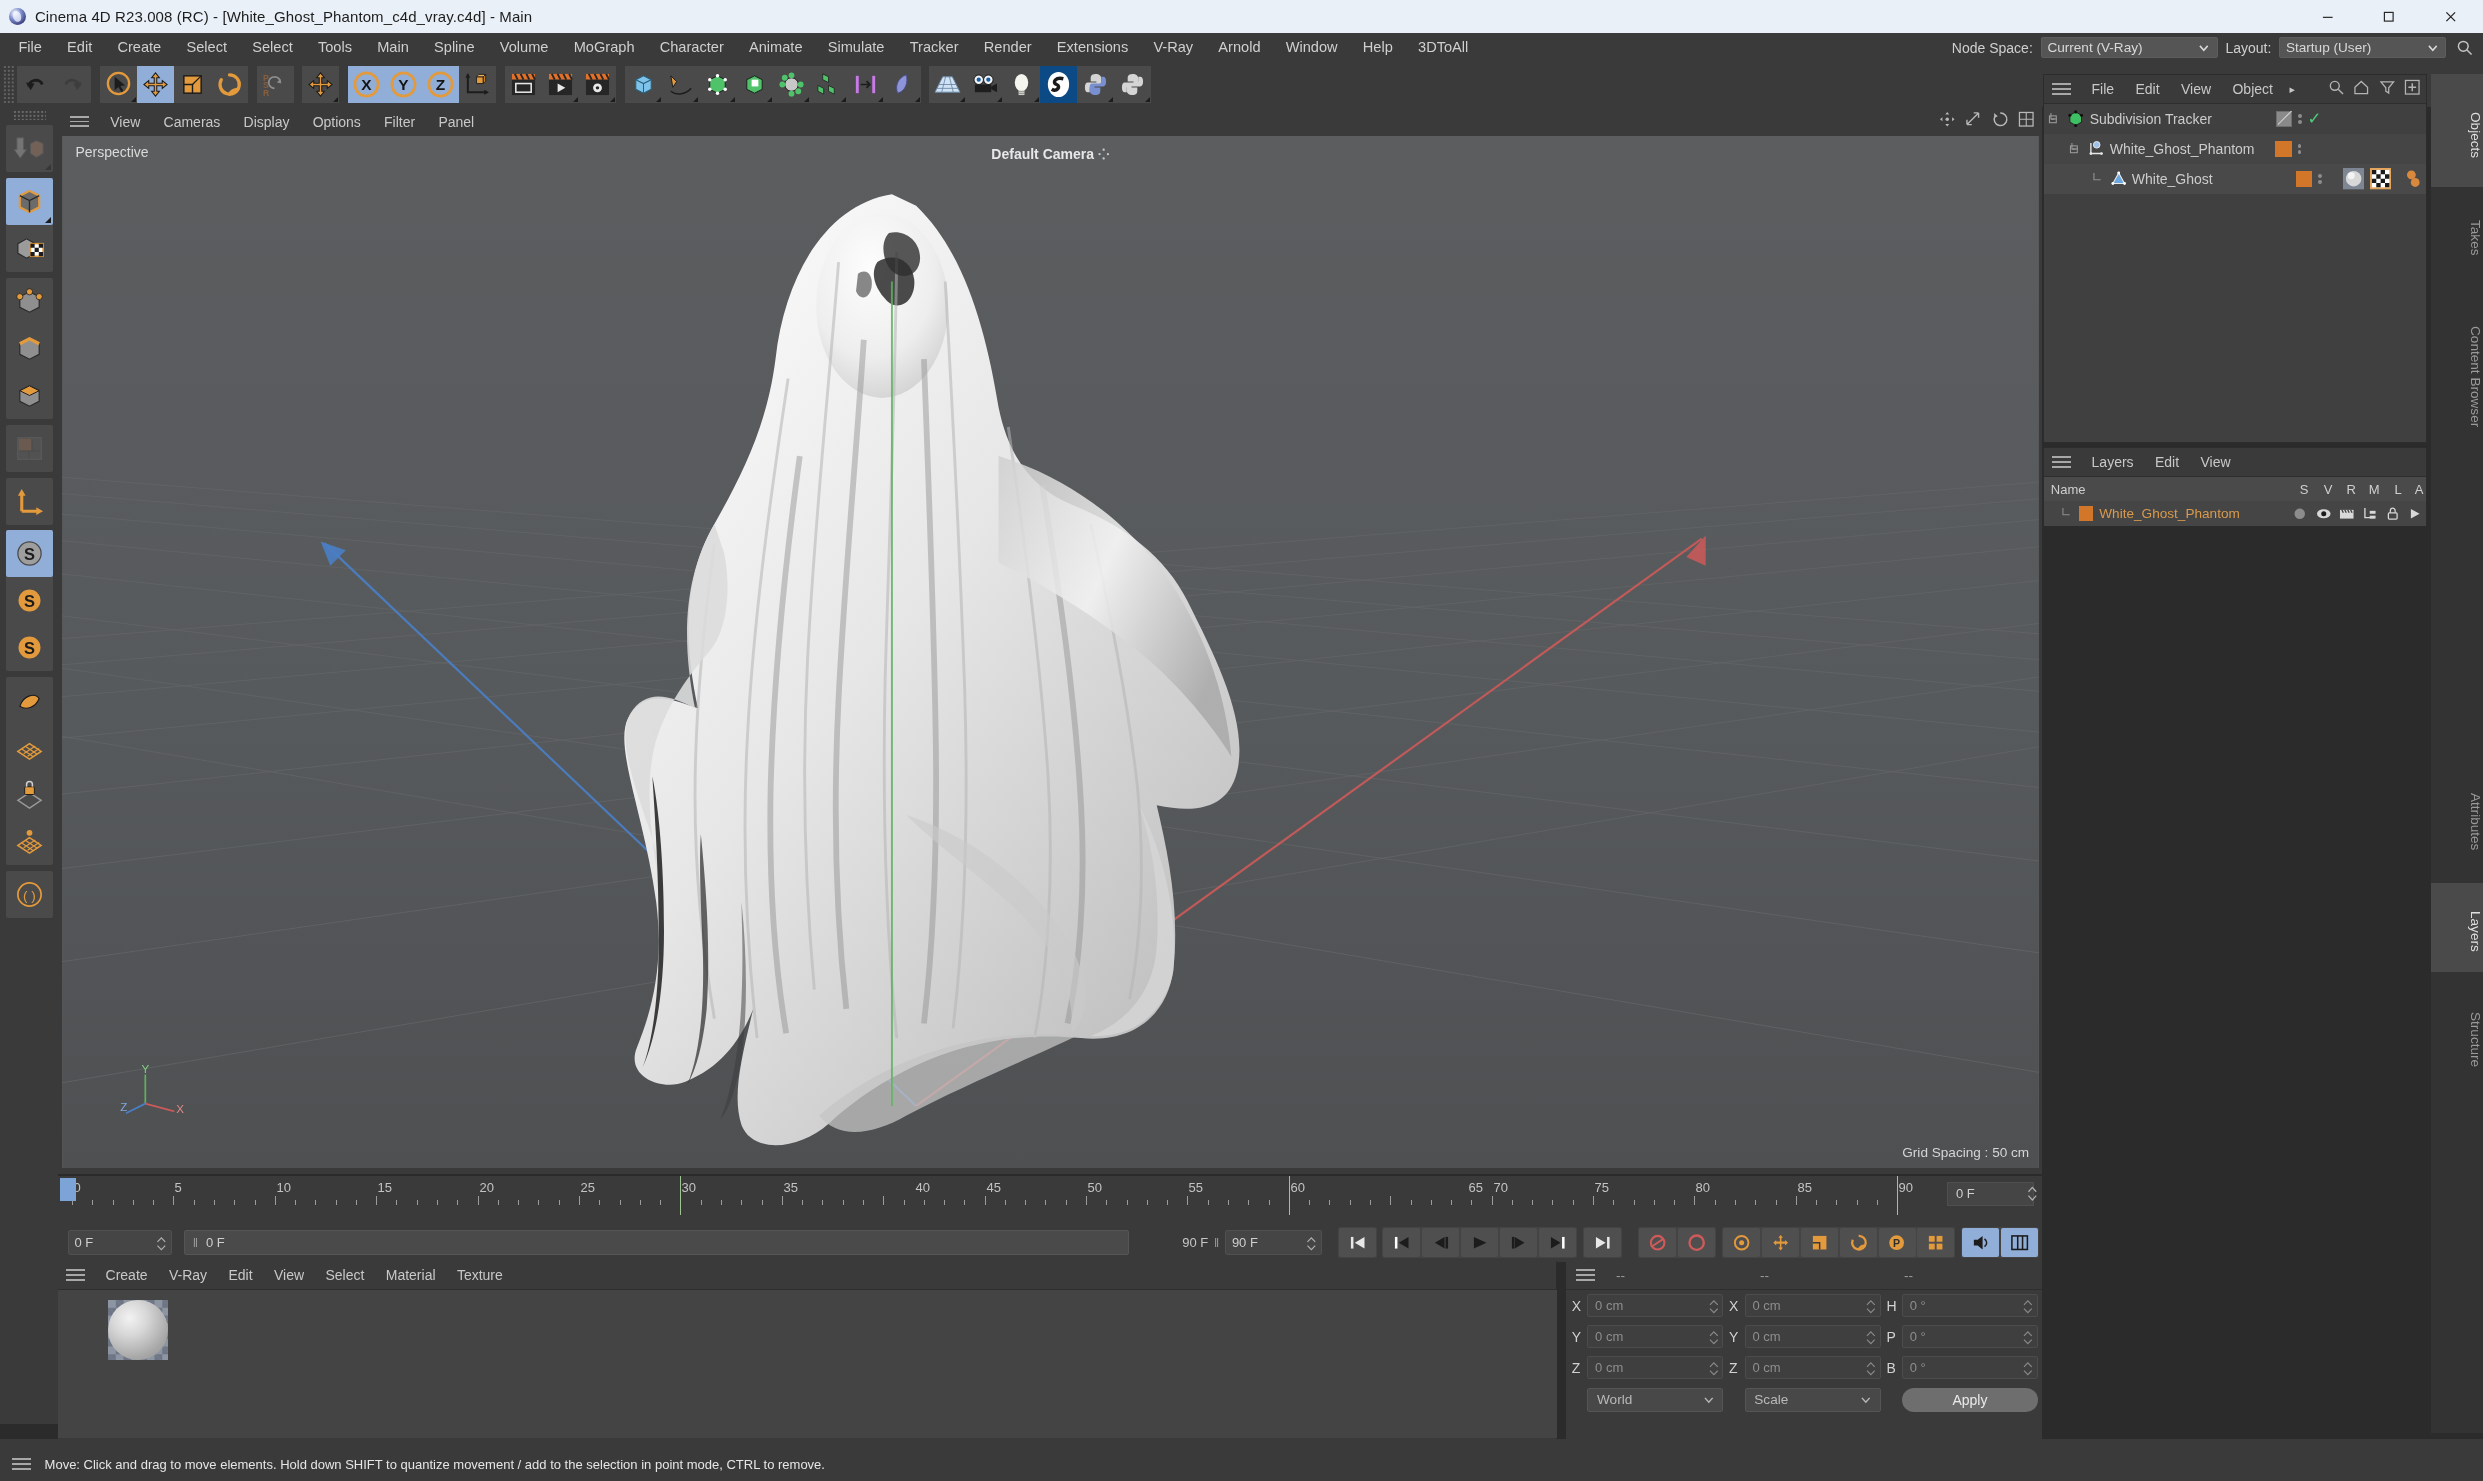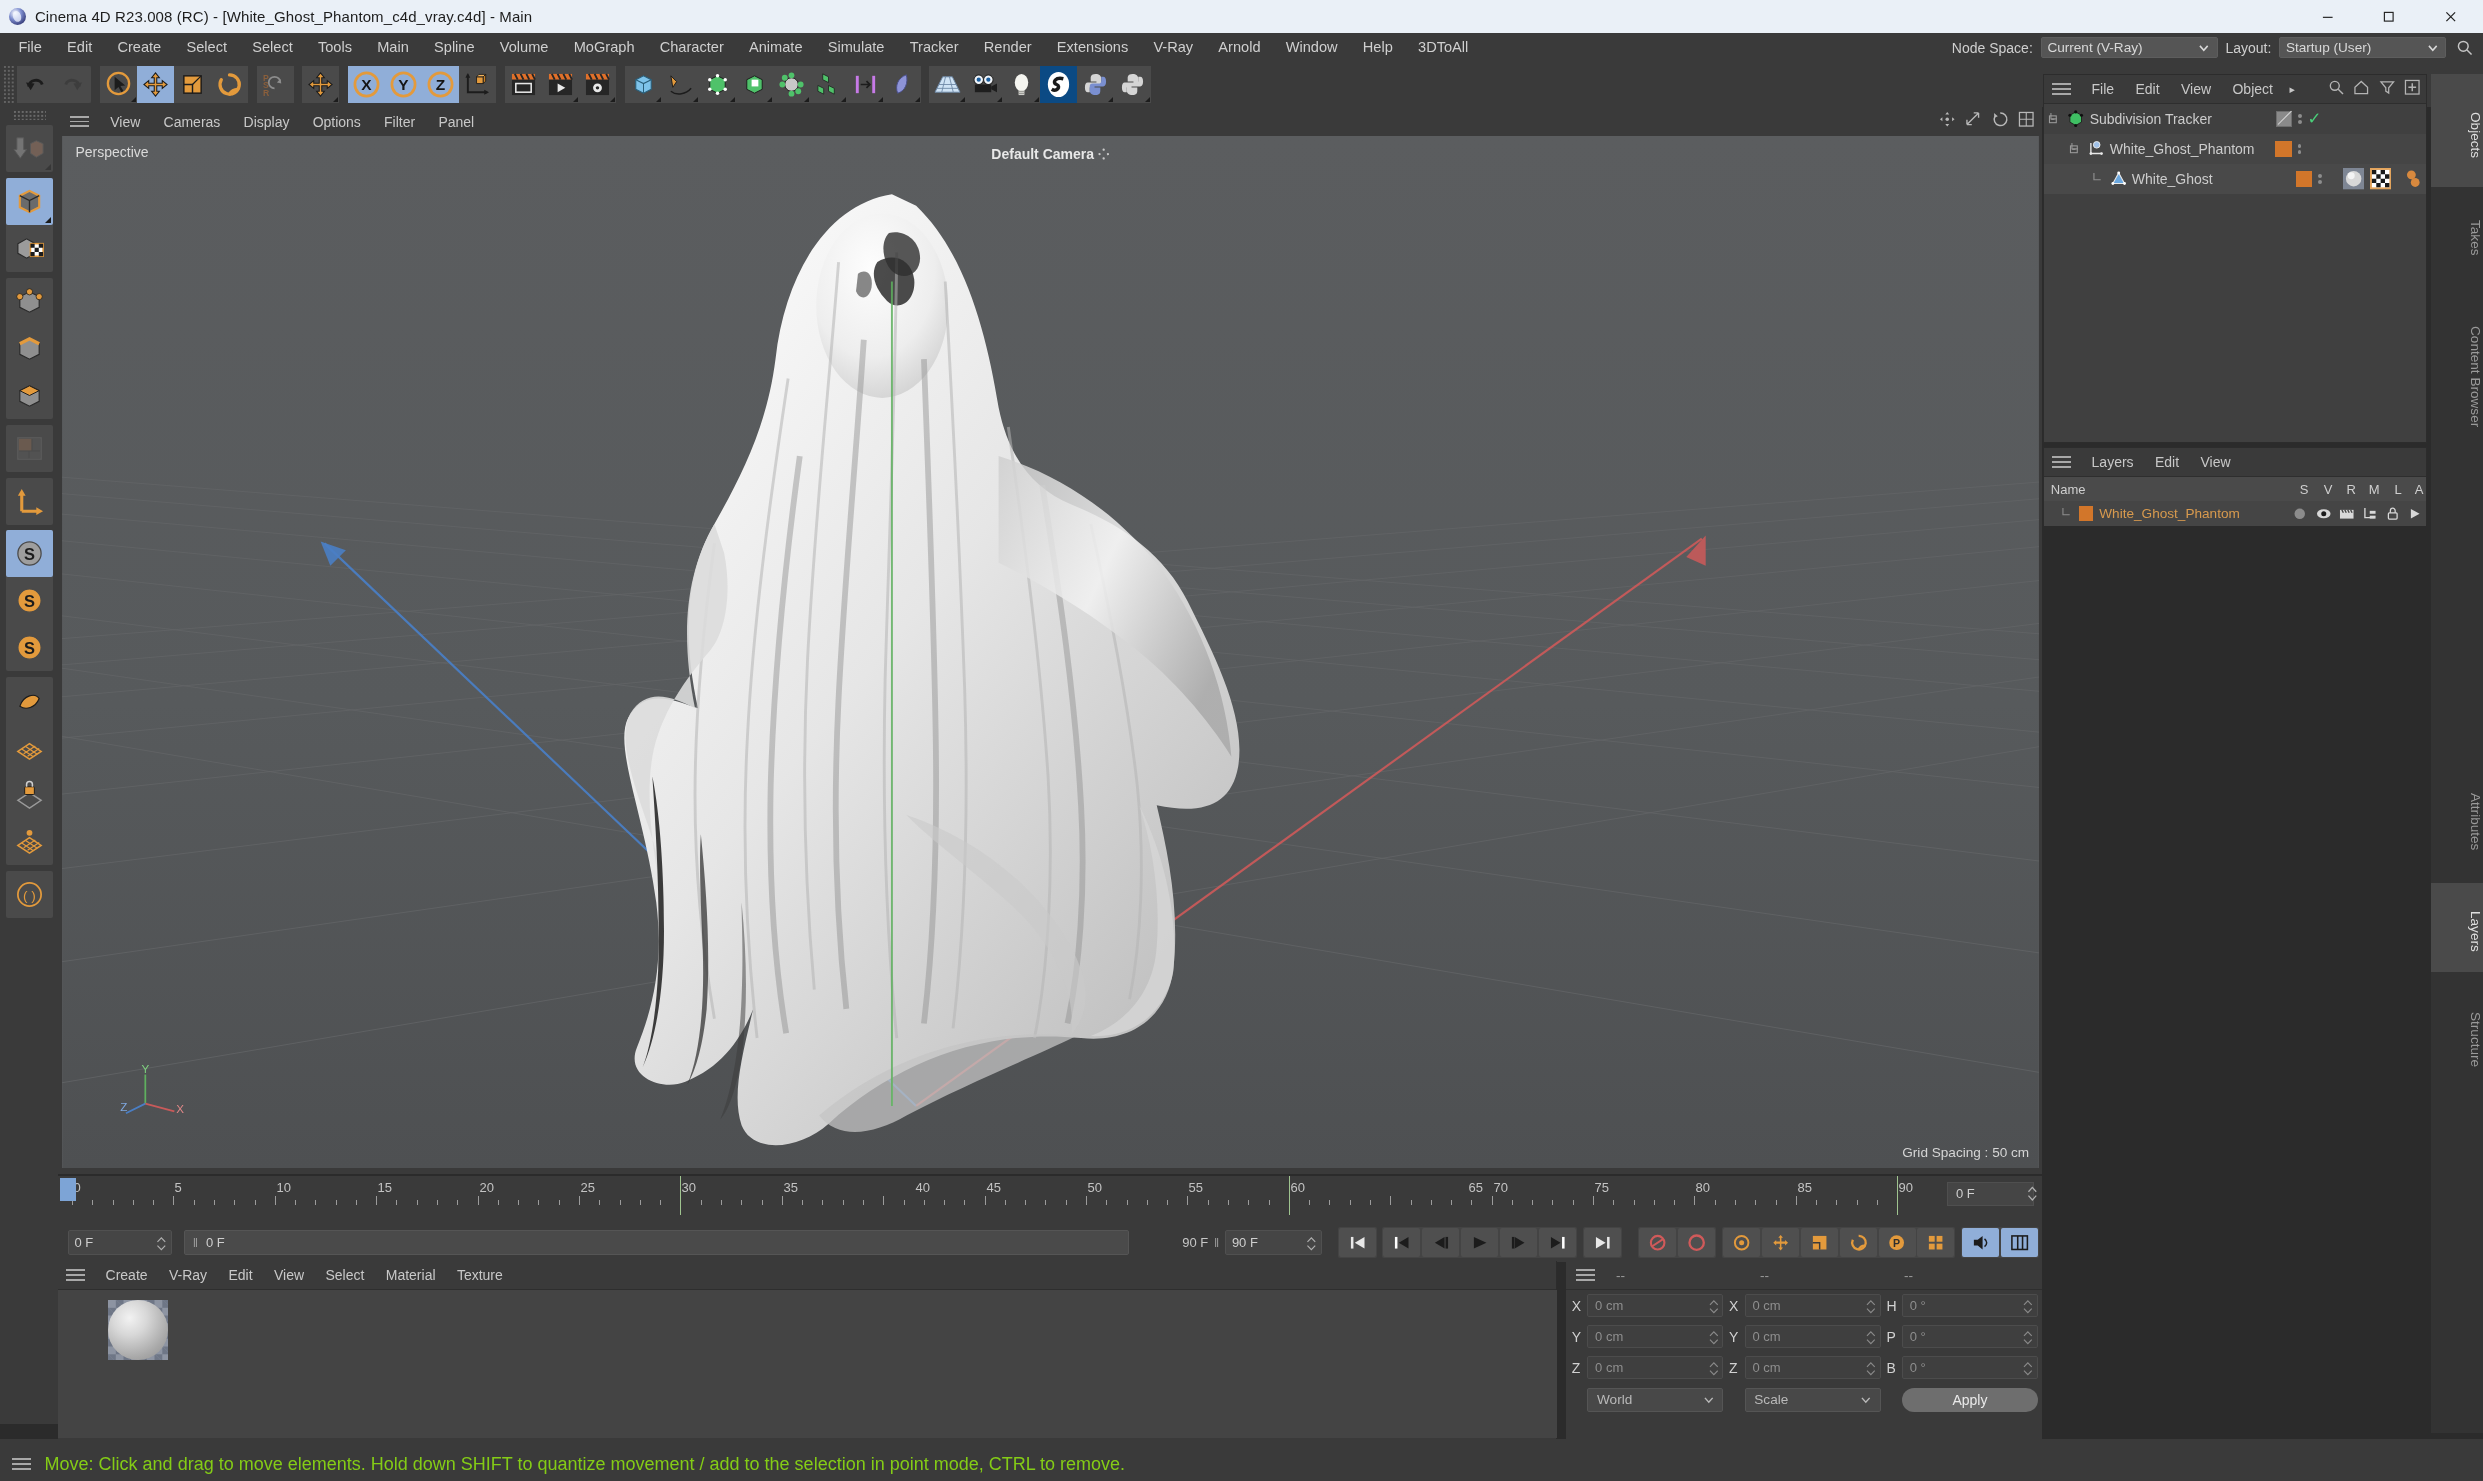--- a/index.html
+++ b/index.html
@@ -277,21 +277,21 @@
   .cbtn {
     height:24px; background:#6e6e6e; border-radius:12px; display:flex;
     align-items:center; justify-content:center; color:#eaeaea; font-size:14px;
   }
 
   
   .statusbar {
     position:absolute; left:0; top:1446px; width:2483px; height:36px;
     background:#3a3a3a; display:flex; align-items:center;
   }
-  .sb-text { font-size:18px; color:#84cc16; }
+  .sb-text { font-size:13px; color:#e5e5e5; }
 
   .ham { display:inline-block; width:19.4px; }
   .ham i { display:block; height:1.9px; background:#a8a8a8; margin:2.9px 0; }
 
   .spacer-bottom {
     position:absolute; left:0; top:1439px; width:2483px; height:7.8px; background:#3a3a3a;
   }
 </style>
 </head>
 <body>

